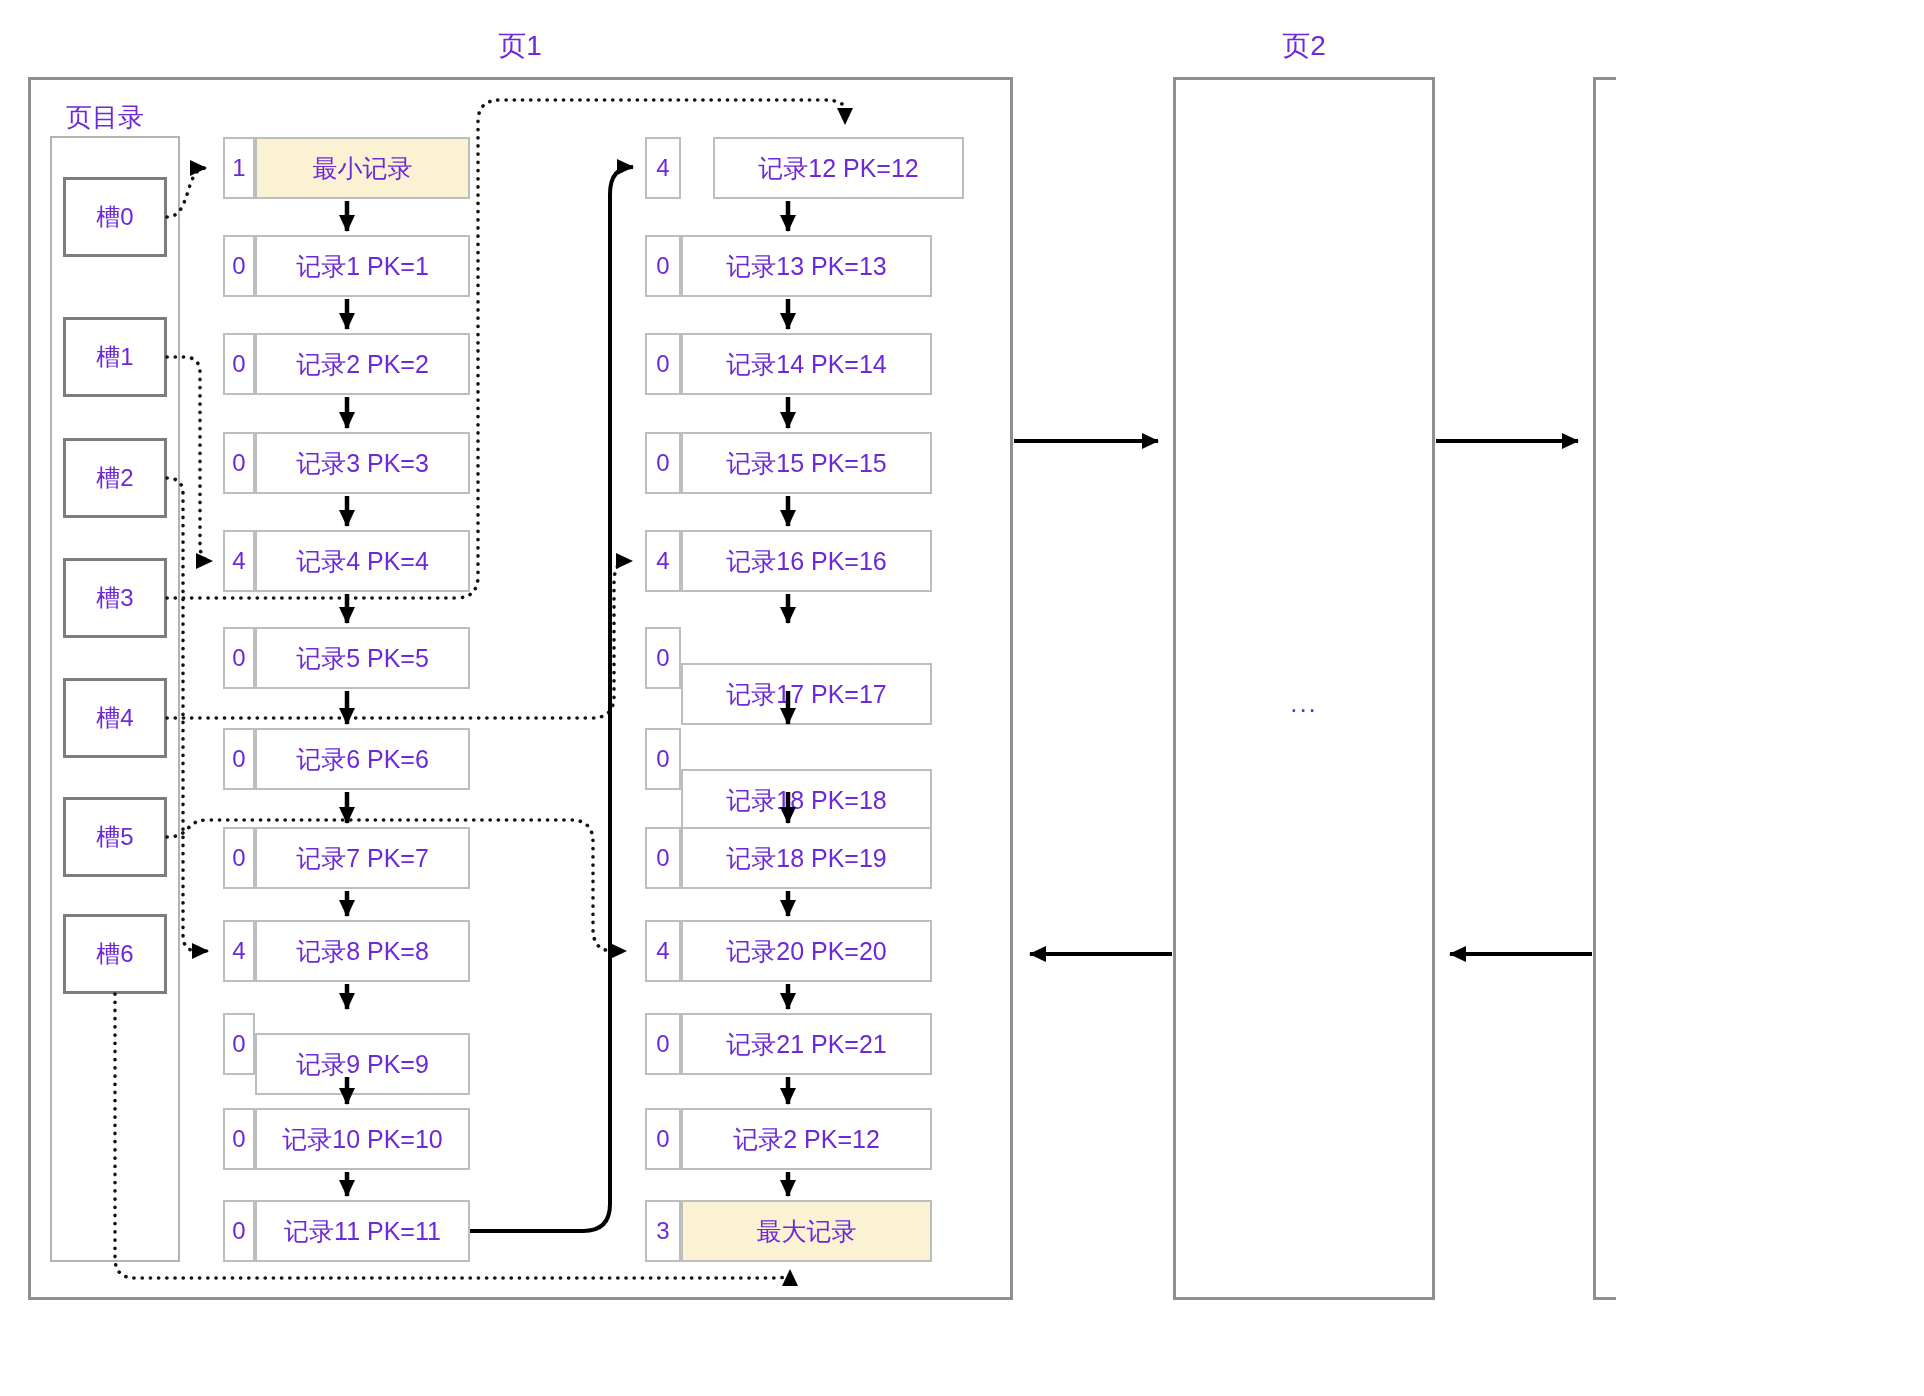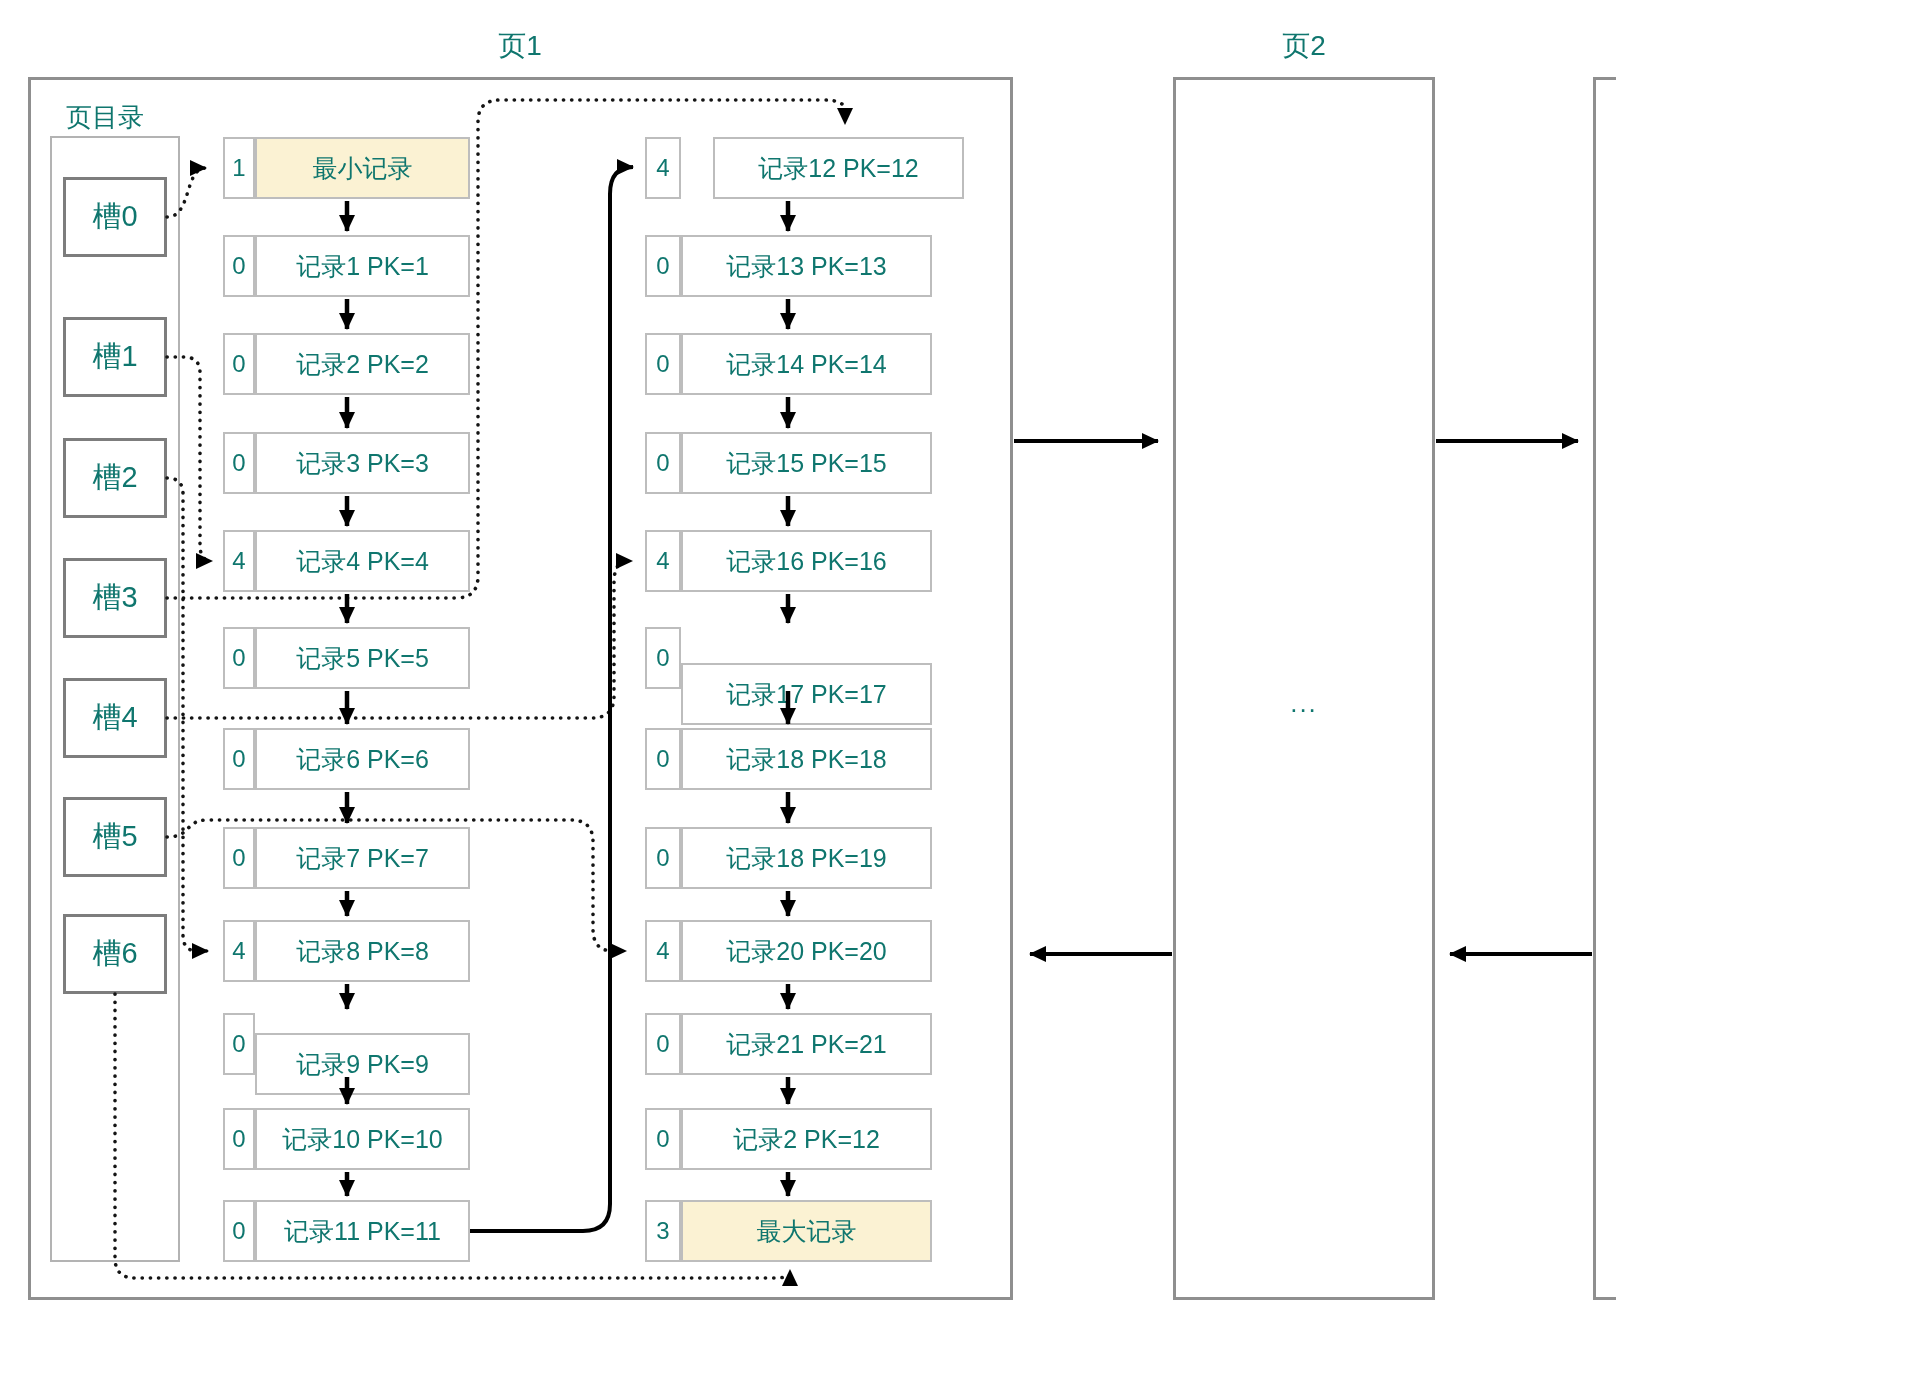--- a/index.html
+++ b/index.html
@@ -1,24 +1,24 @@
 <!DOCTYPE html>
 <html><head>
 <meta charset="utf-8">
 <style>
   html,body{margin:0;padding:0;background:#fff;}
   .canvas{position:relative;width:1616px;height:1396px;background:#fff;
-          font-family:"Liberation Sans","DejaVu Sans",sans-serif;color:#0f766e;overflow:hidden;}
+          font-family:"Liberation Sans","DejaVu Sans",sans-serif;color:#6d28d9;overflow:hidden;}
   .page-box{position:absolute;border:3px solid #8f8f8f;background:#fff;box-sizing:border-box;}
   .page-title{position:absolute;font-size:28px;text-align:center;white-space:nowrap;transform:translateX(-50%);}
   .dots{position:absolute;font-size:26px;letter-spacing:2px;transform:translateX(-50%);}
   .dir-box{position:absolute;border:2px solid #b3b3b3;background:#fff;box-sizing:border-box;}
   .dir-label{position:absolute;font-size:26px;white-space:nowrap;}
   .slot{position:absolute;width:104px;height:80px;border:3px solid #7d7d7d;background:#fff;
-        box-sizing:border-box;display:flex;align-items:center;justify-content:center;font-size:29px;z-index:2;}
+        box-sizing:border-box;display:flex;align-items:center;justify-content:center;font-size:24px;z-index:2;}
   .row{position:absolute;z-index:2;}
   .ncell,.rcell{position:absolute;top:0;height:62px;border:2px solid #bdbdbd;background:#fff;
         box-sizing:border-box;display:flex;align-items:center;justify-content:center;}
   .ncell{font-size:24px;}
   .rcell{font-size:25px;white-space:nowrap;}
   svg.wires{position:absolute;left:0;top:0;z-index:4;pointer-events:none;}
   .dot-path{fill:none;stroke:#141414;stroke-width:3.6;stroke-linecap:round;stroke-dasharray:0.2 8;}
   .solid-path{fill:none;stroke:#000;stroke-width:4;}
   .flow{stroke:#000;stroke-width:4.5;}
 </style>
@@ -120,21 +120,21 @@
       <div class="row" style="left: 0px; top: 530px;">
         <div class="ncell" style="left: 645px; width: 36px;">4</div>
         <div class="rcell" style="left: 681px; width: 251px;">记录16 PK=16</div>
       </div>
       <div class="row" style="left: 0px; top: 627px;">
         <div class="ncell" style="left: 645px; width: 36px;">0</div>
         <div class="rcell" style="left: 681px; width: 251px; margin-top: 36px;">记录17 PK=17</div>
       </div>
       <div class="row" style="left: 0px; top: 728px;">
         <div class="ncell" style="left: 645px; width: 36px;">0</div>
-        <div class="rcell" style="left: 681px; width: 251px;">记录18 PK=18</div>
+        <div class="rcell" style="left: 681px; width: 251px; margin-top: 41px;">记录18 PK=18</div>
       </div>
       <div class="row" style="left: 0px; top: 827px;">
         <div class="ncell" style="left: 645px; width: 36px;">0</div>
         <div class="rcell" style="left: 681px; width: 251px;">记录18 PK=19</div>
       </div>
       <div class="row" style="left: 0px; top: 920px;">
         <div class="ncell" style="left: 645px; width: 36px;">4</div>
         <div class="rcell" style="left: 681px; width: 251px;">记录20 PK=20</div>
       </div>
       <div class="row" style="left: 0px; top: 1013px;">

